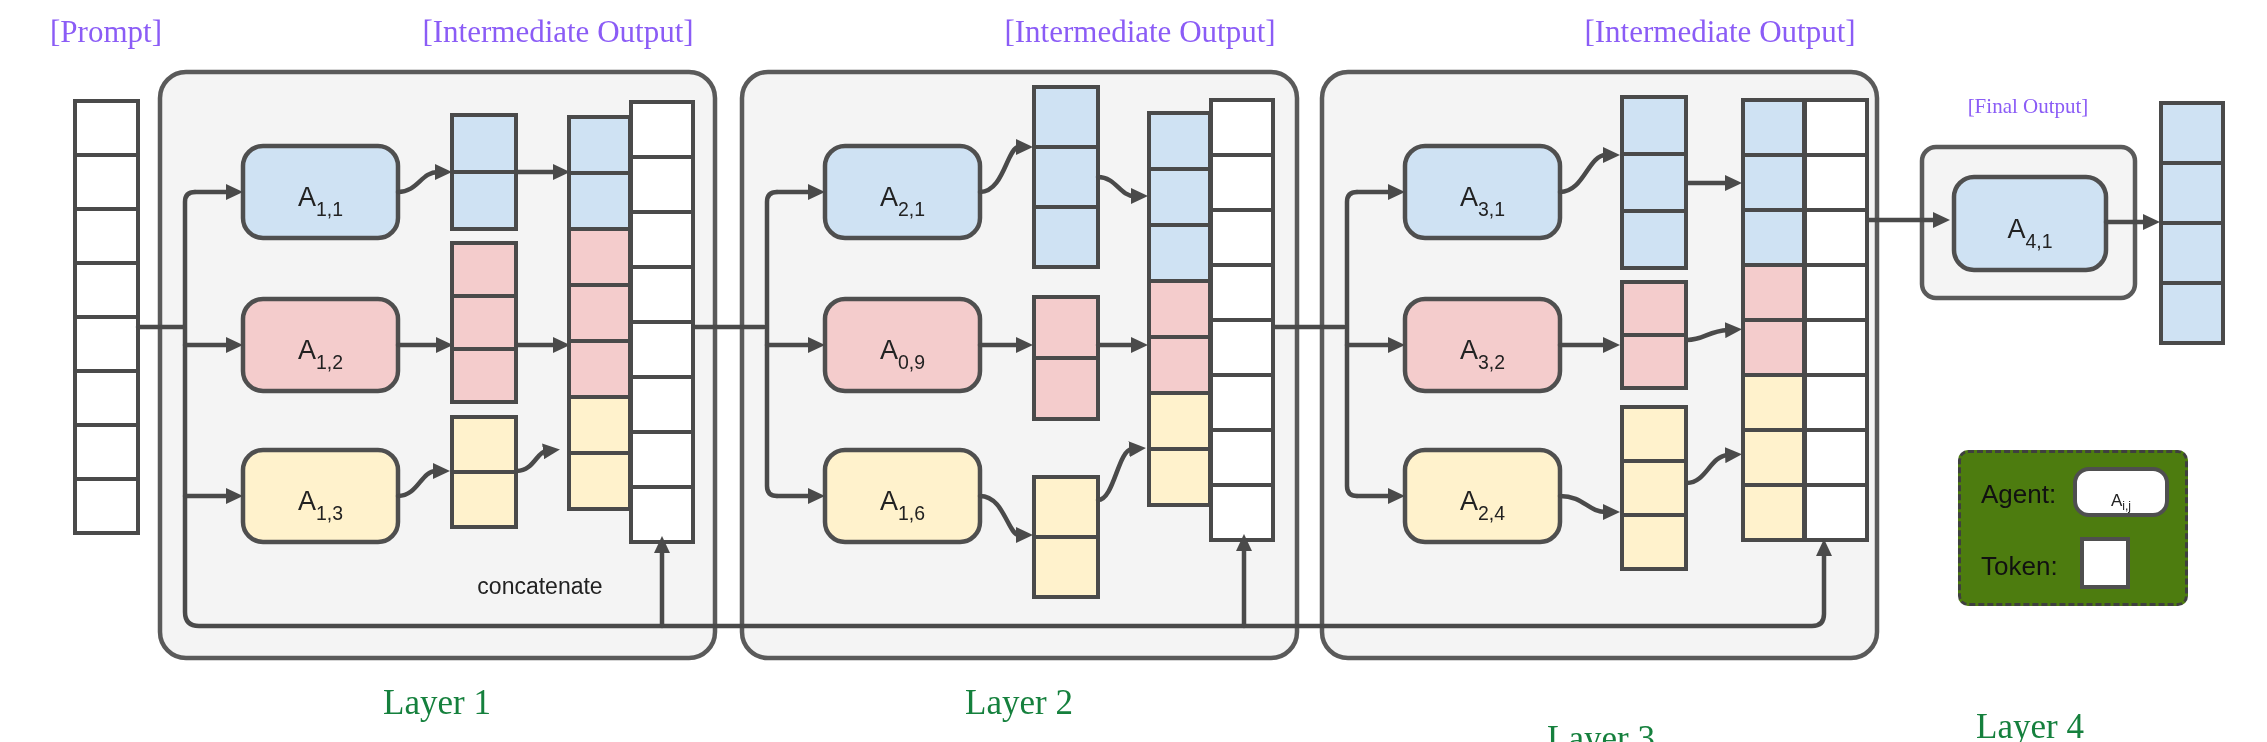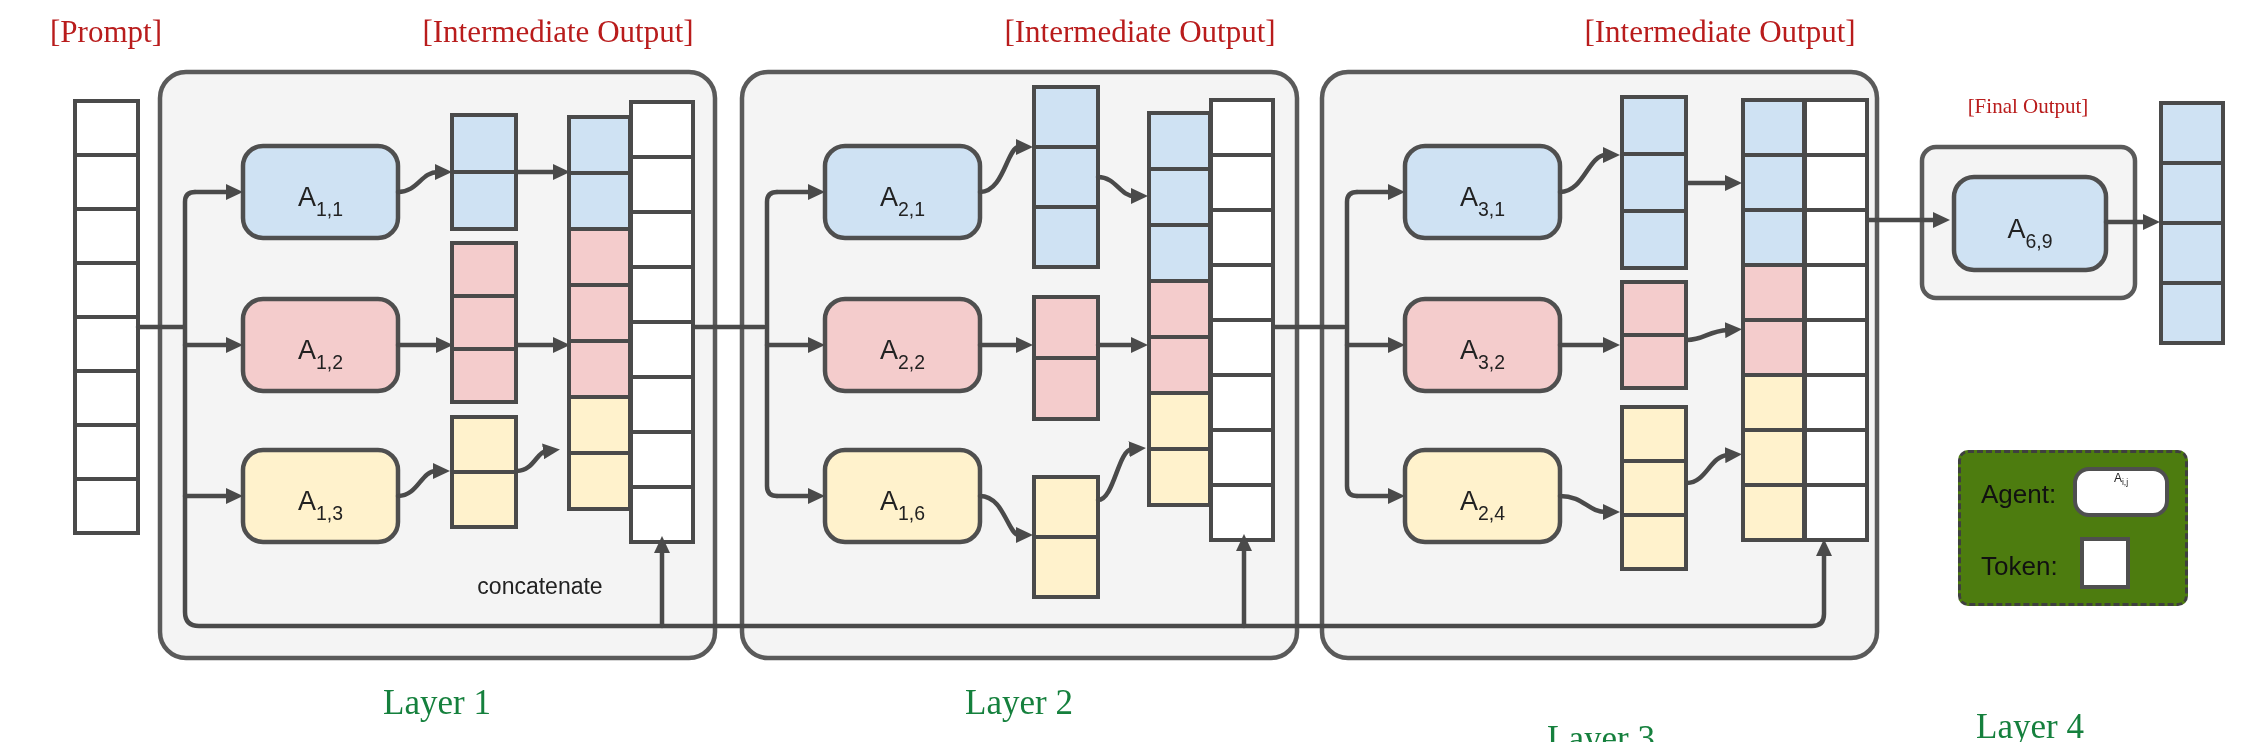--- a/index.html
+++ b/index.html
@@ -1,29 +1,29 @@
 <!DOCTYPE html>
 <html><head>
 <meta charset="utf-8">
 <style>
   html,body{margin:0;padding:0;background:#ffffff;}
   #canvas{position:relative;width:2267px;height:742px;background:#ffffff;overflow:hidden;
           font-family:"Liberation Sans", sans-serif;}
   svg{position:absolute;left:0;top:0;}
-  .lbl{position:absolute;color:#b91c1c;white-space:nowrap;}
+  .lbl{position:absolute;color:#8b5cf6;white-space:nowrap;}
   .serif{font-family:"Liberation Serif", serif;font-size:31px;}
   .center{transform:translateX(-50%);}
   .layer-name{font-family:cursive;font-size:35px;color:#15803d;}
   .agent-label{font-size:27px;color:#222;}
   .agent-label sub, .legend-sym sub{font-size:0.72em;margin-top:25px;}
   .annot{font-size:23px;color:#222;margin-top:33px;}
   .legend-box{position:absolute;border:3.5px dashed #3f3f3f;border-radius:10px;background:#4d7c0f;}
   .legend-txt{font-size:26px;color:#111;}
   .legend-sym{position:absolute;border:4px solid #4f4f4f;border-radius:16px;background:#ffffff;
-              display:flex;align-items:flex-start;justify-content:center;font-size:12px;color:#222;}
+              display:flex;align-items:flex-end;justify-content:center;font-size:17px;color:#222;}
   .legend-square{position:absolute;border:4.5px solid #4f4f4f;background:#ffffff;}
   .flexc{display:flex;align-items:center;justify-content:center;}
 </style>
 </head>
 <body>
 
 <div id="canvas">
   <svg id="shapes" width="2267" height="742" viewBox="0 0 2267 742">
       <defs>
         <marker id="ah" markerUnits="userSpaceOnUse" markerWidth="18" markerHeight="16" refX="3" refY="8" orient="auto">
@@ -178,23 +178,23 @@
       <span>A<sub>i,j</sub></span>
     </div>
     <div class="legend-square" style="left:119px;top:84px;width:42px;height:44px;"></div>
   </div>
 <div class="lbl agent-label center flexc" style="left: 320.5px; top: 173px;">A<sub>1,1</sub></div>
     <div class="lbl agent-label center flexc" style="left: 320.5px; top: 326px;">A<sub>1,2</sub></div>
     <div class="lbl agent-label center flexc" style="left: 320.5px; top: 477px;">A<sub>1,3</sub></div>
     <div class="lbl serif center" style="left: 558px; top: 14px;">[Intermediate Output]</div>
     <div class="lbl layer-name center" style="left: 437px; top: 683px;">Layer 1</div>
     <div class="lbl agent-label center flexc" style="left: 902.5px; top: 173px;">A<sub>2,1</sub></div>
-    <div class="lbl agent-label center flexc" style="left: 902.5px; top: 326px;">A<sub>2,2</sub></div>
+    <div class="lbl agent-label center flexc" style="left: 902.5px; top: 326px;">A<sub>0,9</sub></div>
     <div class="lbl agent-label center flexc" style="left: 902.5px; top: 477px;">A<sub>1,6</sub></div>
     <div class="lbl serif center" style="left: 1140px; top: 14px;">[Intermediate Output]</div>
     <div class="lbl layer-name center" style="left: 1019px; top: 683px;">Layer 2</div>
     <div class="lbl agent-label center flexc" style="left: 1482.5px; top: 173px;">A<sub>3,1</sub></div>
     <div class="lbl agent-label center flexc" style="left: 1482.5px; top: 326px;">A<sub>3,2</sub></div>
     <div class="lbl agent-label center flexc" style="left: 1482.5px; top: 477px;">A<sub>2,4</sub></div>
     <div class="lbl serif center" style="left: 1720px; top: 14px;">[Intermediate Output]</div>
     <div class="lbl layer-name center" style="left: 1601px; top: 683px; margin-top: 36px;">Layer 3</div>
-    <div class="lbl agent-label center flexc" style="left: 2030px; top: 205px;">A<sub>6,9</sub></div>
+    <div class="lbl agent-label center flexc" style="left: 2030px; top: 205px;">A<sub>4,1</sub></div>
   </div>
 
 </body></html>

